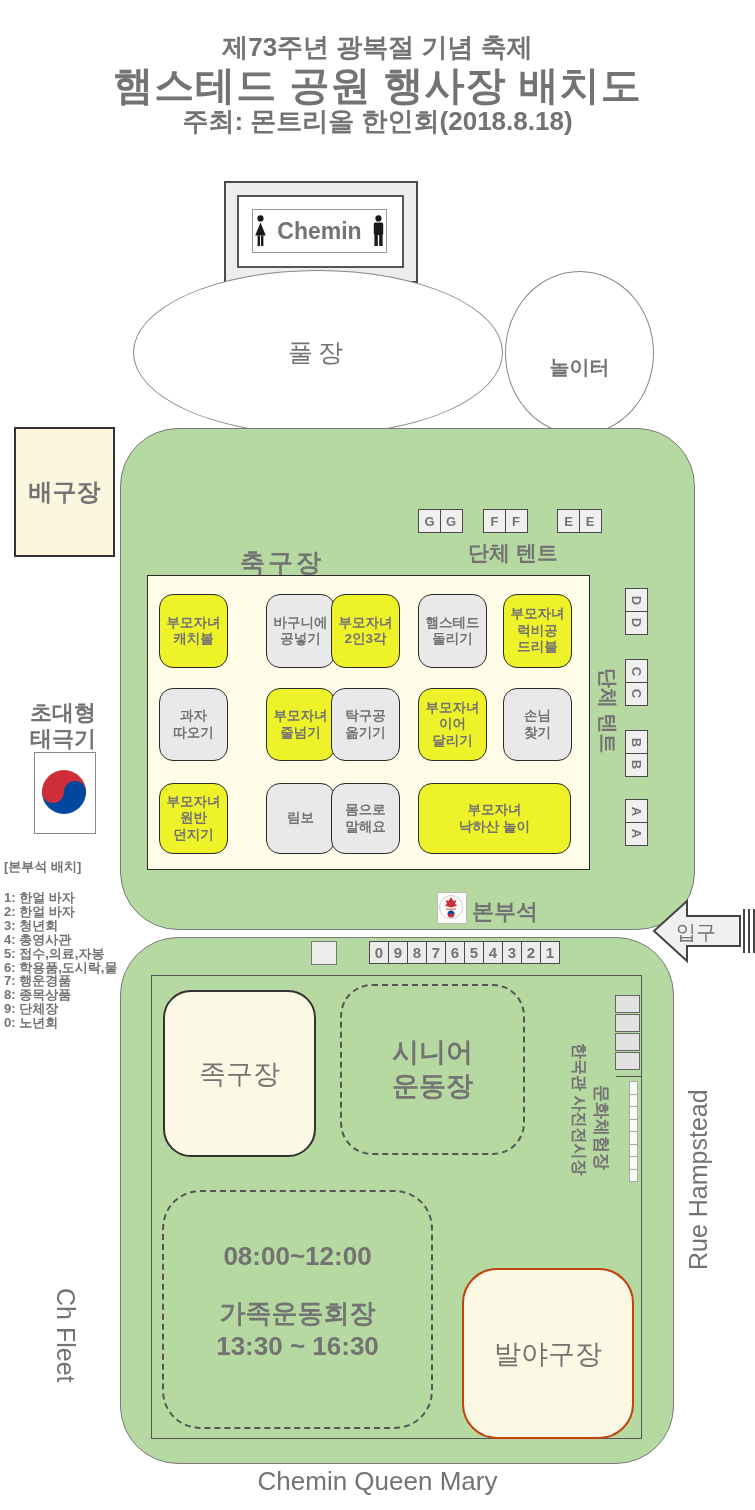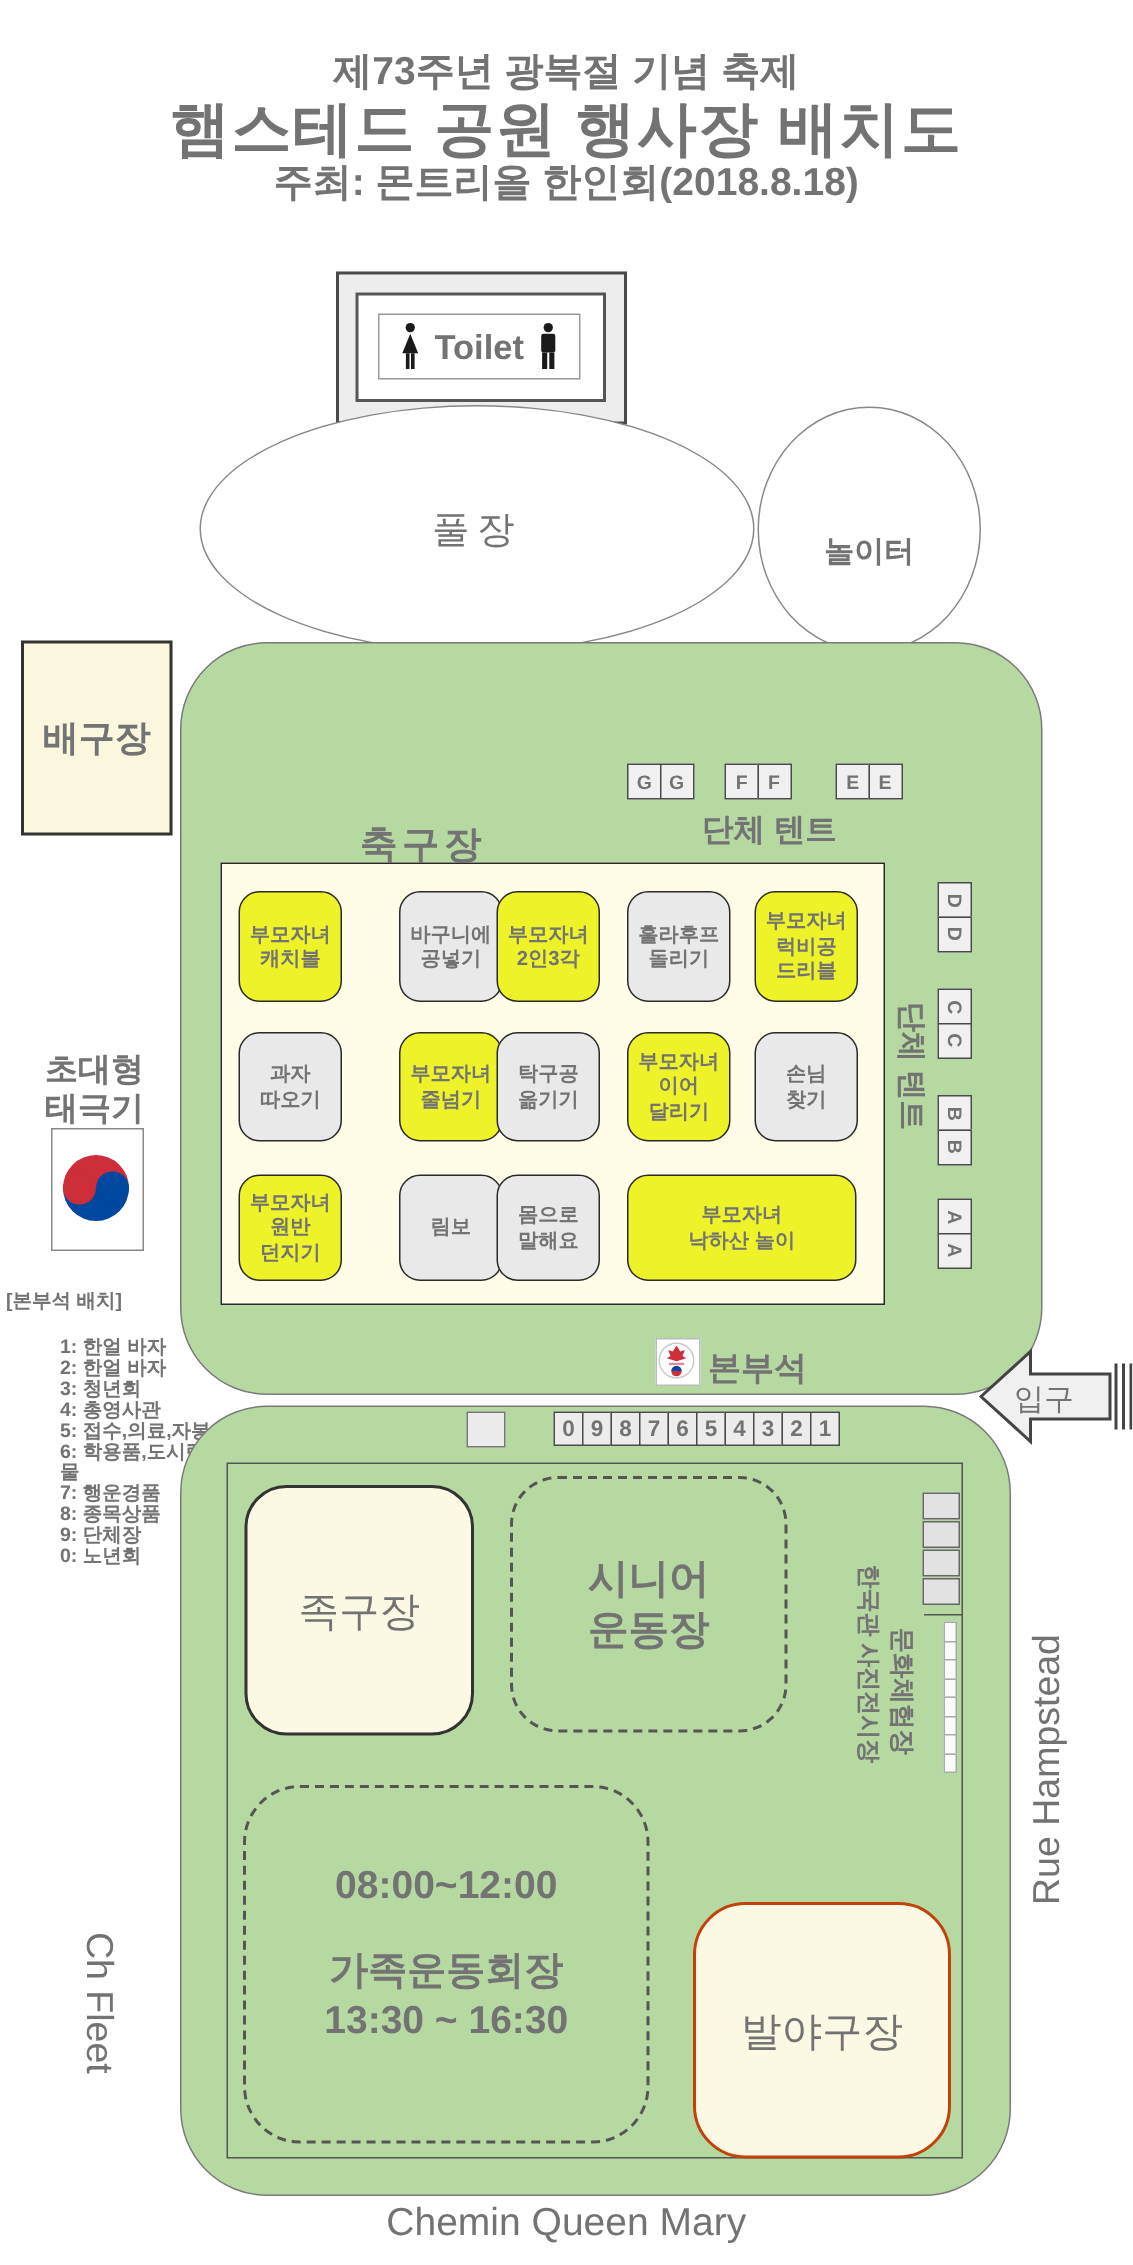--- a/index.html
+++ b/index.html
@@ -58,21 +58,21 @@
   .wide{left:270px;width:153px;}
 
   .vtext{position:absolute;transform-origin:top left;font-weight:bold;}
   .tents-right-lbl{left:621px;top:668px;width:140px;transform:rotate(90deg);font-size:20px;}
 
   .flag-lbl{left:30px;top:700px;width:80px;font-size:22px;font-weight:bold;line-height:1.2;white-space:pre-line;}
   .flag-box{left:34px;top:752px;width:60px;height:80px;background:#fff;border:1px solid #888;}
 
   .hq-list{left:4px;top:858px;width:145px;font-size:13px;font-weight:bold;}
   .hq-list .t{margin-bottom:15px;}
-  .hq-list .i{line-height:13.9px;margin-left:36px;}
+  .hq-list .i{line-height:13.9px;}
 
   .hq-logo{left:437px;top:892px;width:28px;height:30px;background:#fff;border:1px solid #bbb;}
   .hq-lbl{left:472px;top:897px;font-size:22px;font-weight:bold;}
 
   .numrow{left:369px;top:941px;display:flex;}
   .numbox{width:20px;height:23px;background:#ececec;border:1px solid #4a4a4a;box-sizing:border-box;
           display:flex;align-items:center;justify-content:center;font-size:15px;font-weight:bold;}
   .numrow .numbox+.numbox{margin-left:-1px;}
   .emptybox{left:311px;top:941px;width:26px;height:24px;background:#ececec;border:1px solid #777;box-sizing:border-box;}
 
@@ -117,21 +117,21 @@
 
   <div class="abs toilet-outer">
     <div class="toilet-inner">
       <div class="toilet-sign">
         <svg width="15" height="32" viewBox="0 0 15 32">
           <circle cx="7.5" cy="3.4" r="3.1" fill="#1a1a1a"></circle>
           <polygon points="7.5,7.5 12.8,20.5 2.2,20.5" fill="#1a1a1a"></polygon>
           <rect x="4.6" y="20.5" width="2.4" height="10.5" fill="#1a1a1a"></rect>
           <rect x="8" y="20.5" width="2.4" height="10.5" fill="#1a1a1a"></rect>
         </svg>
-        <span class="tlabel">Toilet</span>
+        <span class="tlabel">Chemin</span>
         <svg width="15" height="32" viewBox="0 0 15 32">
           <circle cx="7.5" cy="3.4" r="3.1" fill="#1a1a1a"></circle>
           <rect x="2.8" y="7.5" width="9.4" height="12.5" rx="1.5" fill="#1a1a1a"></rect>
           <rect x="3.4" y="20" width="3.4" height="11" fill="#1a1a1a"></rect>
           <rect x="8.2" y="20" width="3.4" height="11" fill="#1a1a1a"></rect>
         </svg>
       </div>
     </div>
   </div>
 
@@ -211,21 +211,21 @@
 
   <div class="vtext tents-right-lbl">단체 텐트</div>
 
   <div class="abs grid-wrap">
     <div class="act y r1 c1">부모자녀
 캐치볼</div>
     <div class="act g r1 c2">바구니에
 공넣기</div>
     <div class="act y r1 c3">부모자녀
 2인3각</div>
-    <div class="act g r1 c4">훌라후프
+    <div class="act g r1 c4">햄스테드
 돌리기</div>
     <div class="act y r1 c5">부모자녀
 럭비공
 드리블</div>
     <div class="act g r2 c1">과자
 따오기</div>
     <div class="act y r2 c2">부모자녀
 줄넘기</div>
     <div class="act g r2 c3">탁구공
 옮기기</div>

